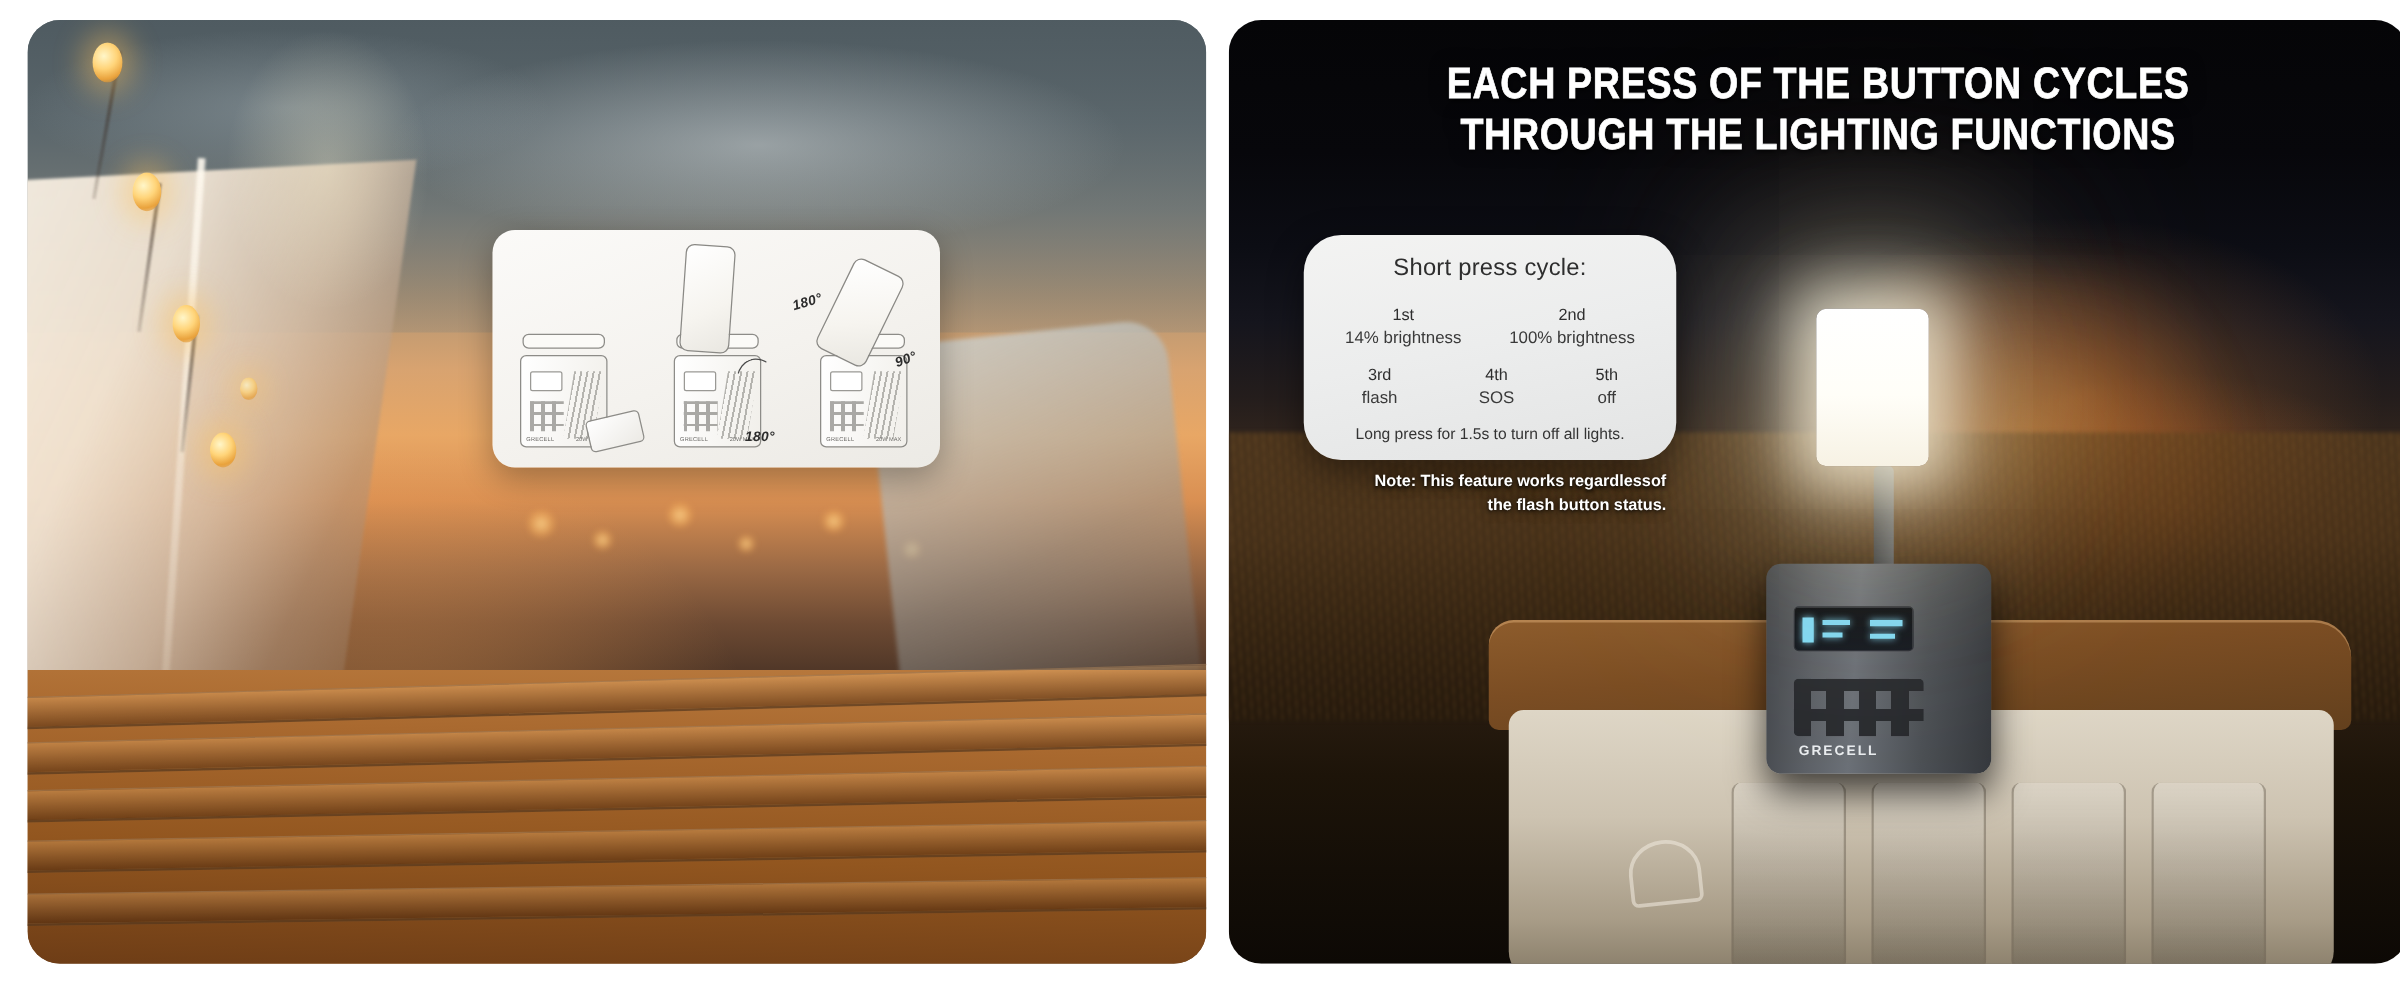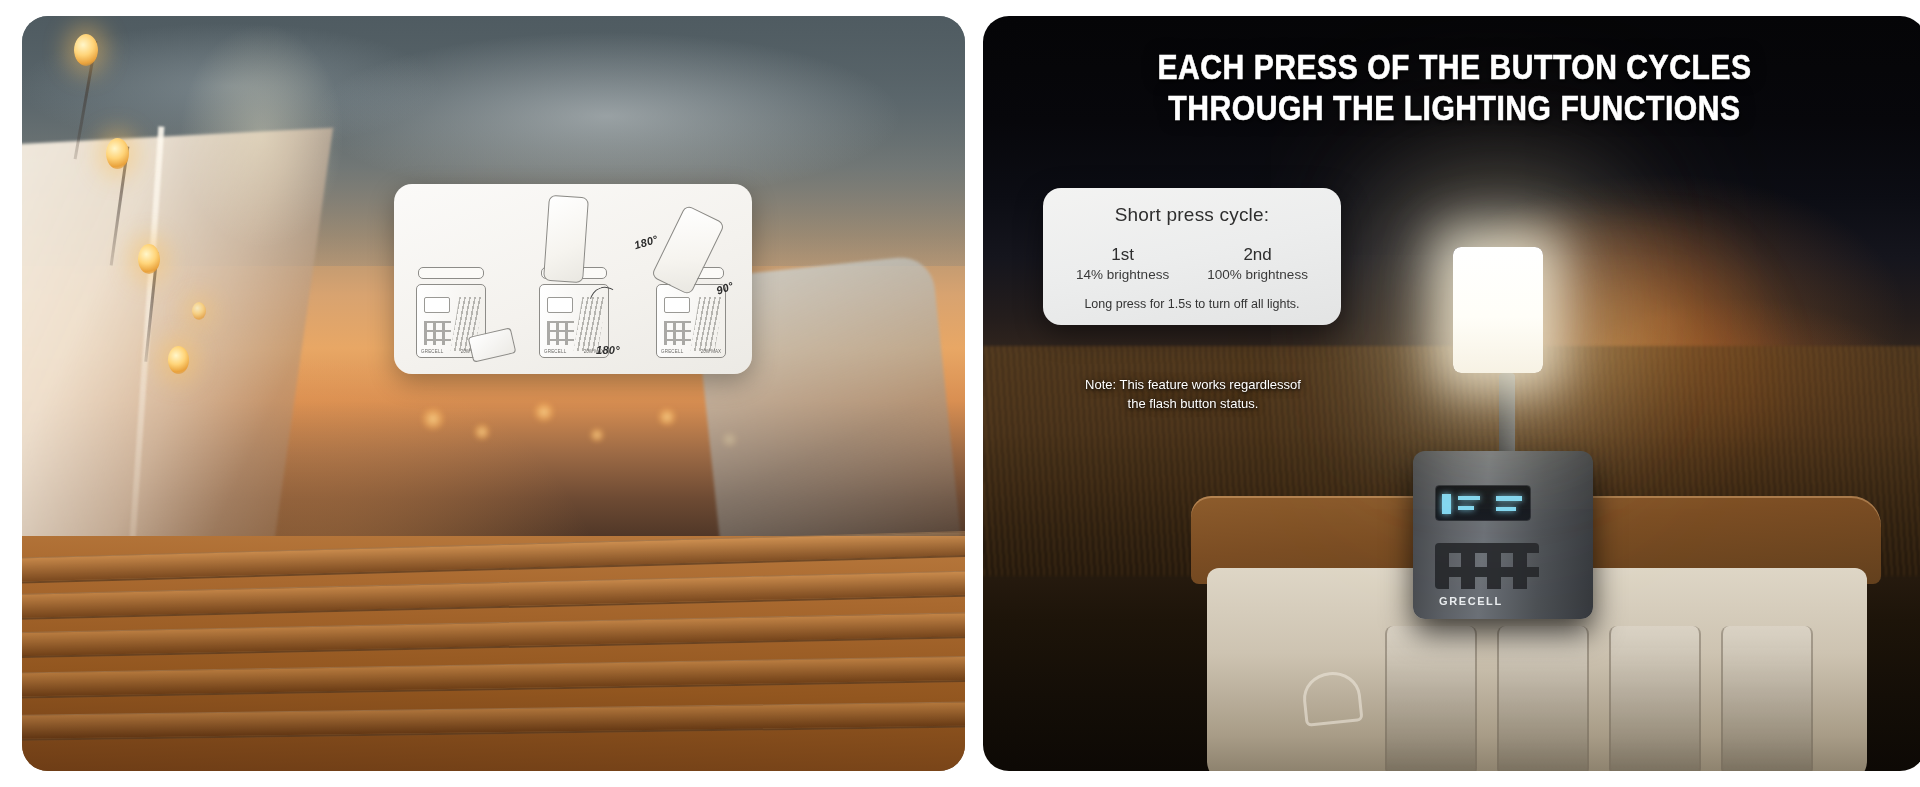--- a/index.html
+++ b/index.html
@@ -434,21 +434,21 @@
       0 0 16px rgba(0,0,0,0.55);
     -webkit-text-stroke: 0.6px #ffffff;
   }
 
   
   .info-card {
     position: absolute;
     left: 60px; top: 172px;
     width: 298px;
     background: linear-gradient(168deg, #f3f3f2 0%, #eceded 48%, #e3e4e4 100%);
-    border-radius: 18px;
+    border-radius: 30px;
     box-shadow: 0 8px 28px rgba(0,0,0,0.45);
     padding: 16px 14px 14px;
     z-index: 15;
   }
   .info-title {
     text-align: center;
     font-size: 19px;
     font-weight: 400;
     color: #2e2e2e;
     margin-bottom: 18px;
@@ -456,42 +456,42 @@
   }
   .cycle-row {
     display: flex;
     justify-content: space-around;
     align-items: flex-start;
     margin-bottom: 14px;
   }
   .cycle-row.row-2 { justify-content: space-around; }
   .cycle-item { text-align: center; line-height: 1.28; }
   .cycle-ord {
-    font-size: 17px;
+    font-size: 13px;
     color: #2e2e2e;
   }
   .cycle-desc {
     font-size: 13.5px;
     color: #3a3a3a;
     white-space: nowrap;
   }
   .info-foot {
     text-align: center;
     font-size: 12.5px;
     color: #343434;
     margin-top: 6px;
   }
   .note {
     position: absolute;
     left: 70px; top: 360px;
     width: 280px;
-    text-align: center;
+    text-align: right;
     z-index: 15;
     font-size: 13px;
-    font-weight: 400;
+    font-weight: 700;
     line-height: 1.45;
     color: #ffffff;
     text-shadow: 0 1px 3px rgba(0,0,0,0.9), 0 0 10px rgba(0,0,0,0.6);
   }
   .note-line { display: block; }
 </style>
 </head>
 <body>
 
 <div class="sheet">
@@ -611,20 +611,34 @@
         <div class="cycle-item">
           <div class="cycle-ord">1st</div>
           <div class="cycle-desc">14% brightness</div>
         </div>
         <div class="cycle-item">
           <div class="cycle-ord">2nd</div>
           <div class="cycle-desc">100% brightness</div>
         </div>
       </div>
 
+      <div class="cycle-row row-2">
+        <div class="cycle-item">
+          <div class="cycle-ord">3rd</div>
+          <div class="cycle-desc">flash</div>
+        </div>
+        <div class="cycle-item">
+          <div class="cycle-ord">4th</div>
+          <div class="cycle-desc">SOS</div>
+        </div>
+        <div class="cycle-item">
+          <div class="cycle-ord">5th</div>
+          <div class="cycle-desc">off</div>
+        </div>
+      </div>
 
       <div class="info-foot">Long press for 1.5s to turn off all lights.</div>
     </div>
 
     <div class="note">
       <span class="note-line">Note: This feature works regardlessof</span>
       <span class="note-line">the flash button status.</span>
     </div>
 
     <div class="heading">

